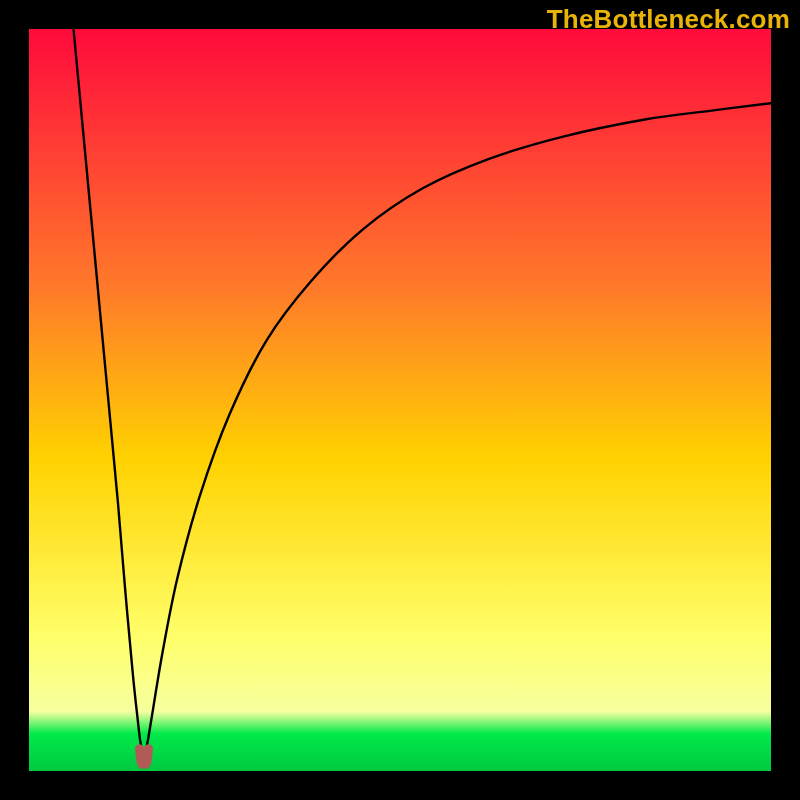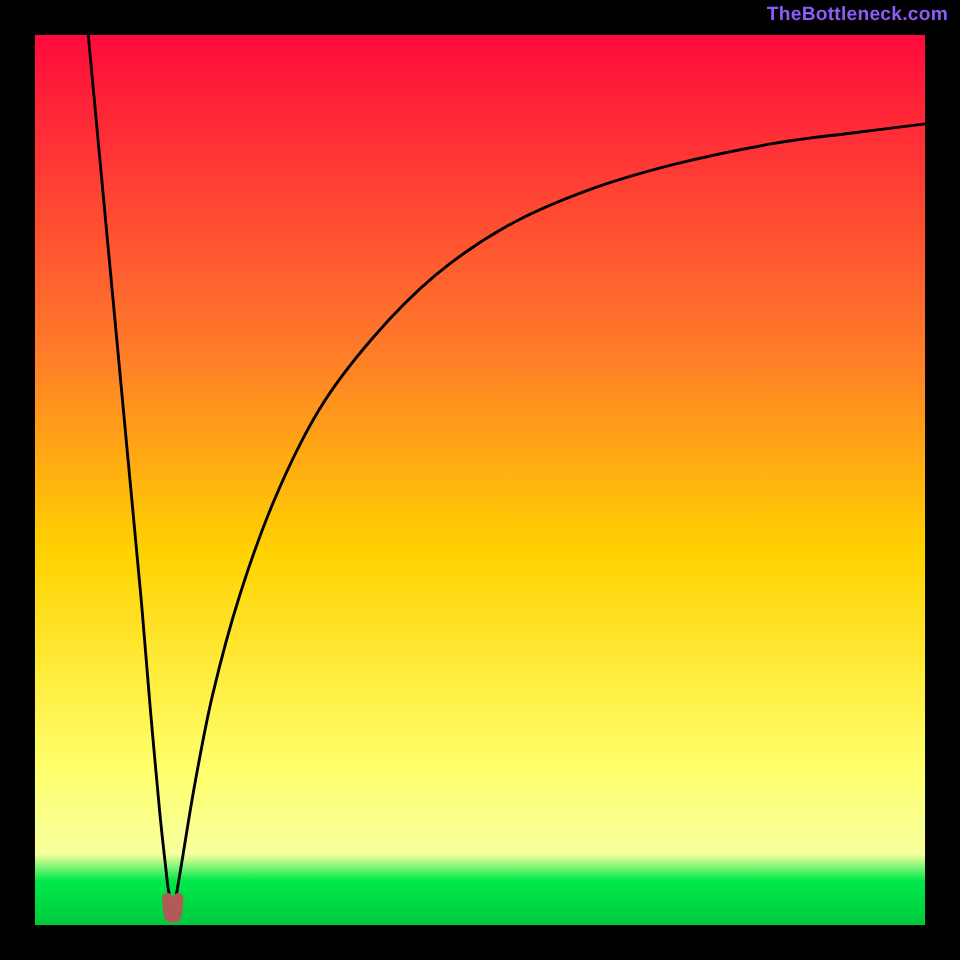--- a/index.html
+++ b/index.html
@@ -26,22 +26,22 @@
   }
   .plot svg {
     display: block;
     width: 742px;
     height: 742px;
   }
   .watermark {
     position: absolute;
     top: 4px;
     right: 10px;
-    color: #8b5cf6;
-    font-size: 16px;
+    color: #eab308;
+    font-size: 26px;
     font-weight: 600;
     letter-spacing: 0.2px;
     user-select: none;
   }
 </style>
 </head>
 <body>
 
 <div class="stage">
   <div class="watermark">TheBottleneck.com</div>

